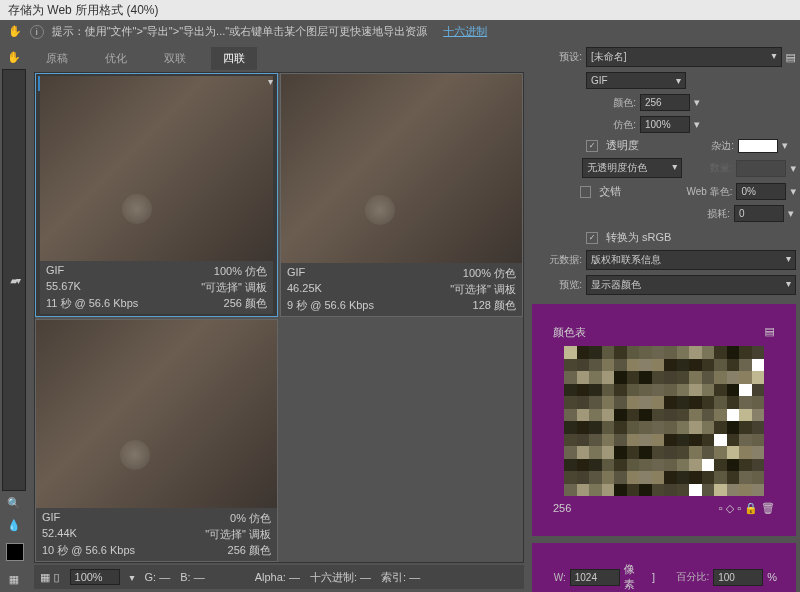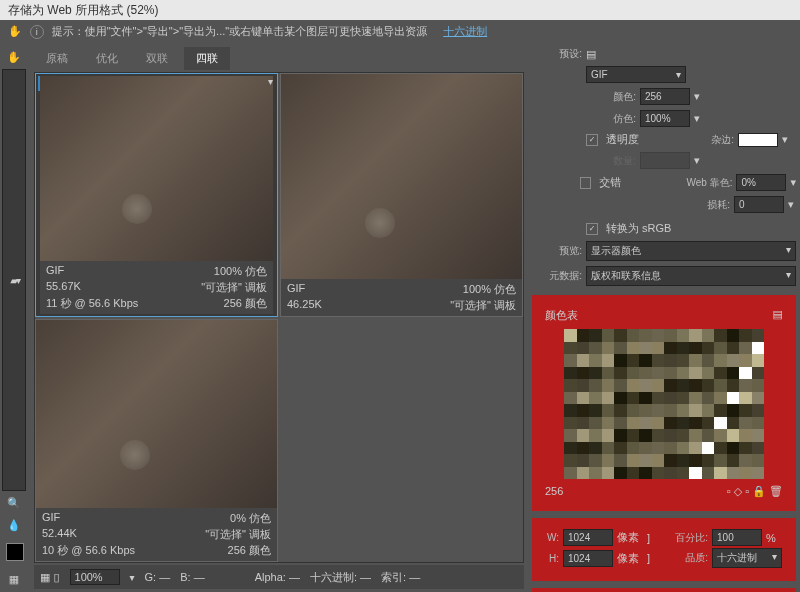--- a/index.html
+++ b/index.html
@@ -7,21 +7,21 @@
 .titlebar{background:#e8e8e8;height:20px;padding:2px 8px;color:#333;font-size:12px}
 .hint{background:#535353;padding:4px 8px;display:flex;align-items:center;gap:8px}
 .hint-icon{width:14px;height:14px;border:1px solid #888;border-radius:50%;display:flex;align-items:center;justify-content:center;font-size:9px}
 .learn{text-decoration:underline;color:#6ab0e0;margin-left:8px}
 .main{display:flex;height:550px}
 .toolbar{width:30px;background:#535353;padding:4px 2px;display:flex;flex-direction:column;gap:2px}
 .tool{width:24px;height:20px;display:flex;align-items:center;justify-content:center;color:#ccc}
 .tool.sel{background:#3a3a3a}
 .swatch{width:18px;height:18px;background:#000;border:1px solid #888;margin:6px auto}
 .center{flex:1;display:flex;flex-direction:column;padding:4px}
-.tabs{display:flex;gap:4px;margin-bottom:2px}
+.tabs{display:flex;gap:13px;margin-bottom:2px}
 .tab{padding:4px 12px;color:#aaa;cursor:pointer}
 .tab.active{background:#454545;color:#fff}
 .grid{display:grid;grid-template-columns:1fr 1fr;grid-template-rows:1fr 1fr;gap:2px;flex:1;border:1px solid #333}
 .cell{background:#454545;display:flex;flex-direction:column;border:1px solid #666;position:relative}
 .cell.sel{border:1px solid #5aa0d0}
 .badge{position:absolute;top:2px;left:2px;background:#3585c5;color:#fff;font-size:9px;padding:1px 3px;display:flex;gap:2px}
 .badge span{background:#5aa0d0;padding:0 2px}
 .thumb{flex:1;background:linear-gradient(135deg,#4a4038 0%,#6b5d50 40%,#3d3530 100%);position:relative}
 .thumb::after{content:"";position:absolute;bottom:20%;left:35%;width:30px;height:30px;background:radial-gradient(circle,rgba(200,200,180,.3),transparent);border-radius:50%}
 .meta{background:#454545;padding:3px 6px;font-size:10px;display:flex;flex-direction:column;gap:1px}
@@ -29,31 +29,31 @@
 .bbar{display:flex;align-items:center;gap:10px;padding:4px 6px;background:#454545;font-size:10px;margin-top:2px}
 .zoom{width:50px;background:#393939;border:1px solid #222;padding:1px 4px;color:#ccc}
 .side{width:272px;padding:4px;display:flex;flex-direction:column;gap:3px;overflow:hidden}
 .srow{display:flex;align-items:center;gap:4px;margin-bottom:2px}
 .lbl{width:50px;text-align:right;color:#bbb;font-size:10px}
 .sel,.inp{background:#393939;border:1px solid #222;padding:2px 4px;color:#ccc;font-size:10px}
 .sel{flex:1;position:relative}
 .sel::after{content:"▾";position:absolute;right:4px}
 .inp{width:50px}
 .chk{width:12px;height:12px;border:1px solid #888;display:inline-flex;align-items:center;justify-content:center;font-size:8px;margin-right:4px}
-.section{background:#b91c1c;padding:11px;margin-top:4px}
+.section{background:#701a75;padding:19px;margin-top:4px}
 .sechead{display:flex;justify-content:space-between;color:#ccc;font-size:10px;padding:2px}
 .palette{width:200px;height:150px;margin:4px auto;background:#333;display:grid;grid-template-columns:repeat(16,1fr);grid-template-rows:repeat(12,1fr);gap:0}
 .pc{width:100%;height:100%}
 .prev{display:flex;gap:6px;padding:4px}
 .colorswatch{width:40px;height:14px;background:#fff;border:1px solid #222}
 </style>
 </head>
 <body>
 
-<div class="titlebar">存储为 Web 所用格式 (52%)</div>
+<div class="titlebar">存储为 Web 所用格式 (40%)</div>
 <div class="hint">
   <span>✋</span>
   <span class="hint-icon">i</span>
   <span>提示：使用"文件"&gt;"导出"&gt;"导出为..."或右键单击某个图层可更快速地导出资源</span>
   <span class="learn">十六进制</span>
 </div>
 <div class="main">
   <div class="toolbar">
     <div class="tool">✋</div>
     <div class="tool sel">▰</div>
@@ -93,20 +93,24 @@
           <div class="thumb"></div>
           <div class="meta">
             <div class="mrow">
               <span>GIF </span>
               <span>100% 仿色</span>
             </div>
             <div class="mrow">
               <span>46.25K</span>
               <span>"可选择" 调板</span>
             </div>
+            <div class="mrow">
+              <span>9 秒 @ 56.6 Kbps</span>
+              <span>128 颜色</span>
+            </div>
           </div>
         </div>
         <div class="cell">
           <div class="badge">01 <span>⊠</span></div>
           <div class="thumb"></div>
           <div class="meta">
             <div class="mrow">
               <span>GIF </span>
               <span>0% 仿色</span>
             </div>
@@ -127,45 +131,46 @@
       <span>G: —</span>
       <span>B: —</span>
       <span style="margin-left:40px">Alpha: —</span>
       <span>十六进制: —</span>
       <span>索引: —</span>
     </div>
   </div>
   <div class="side">
     <div class="srow">
         <span class="lbl">预设:</span>
+        <div class="sel">[未命名]</div>
         <span>▤</span>
       </div>
     <div class="srow">
         <span class="lbl"></span>
         <div class="sel" style="flex:0 0 100px">GIF</div>
       </div>
     <div class="srow"><span class="lbl"></span><span class="lbl">颜色:</span><input class="inp" value="256" style="">▾</div>
     <div class="srow"><span class="lbl"></span><span class="lbl">仿色:</span><input class="inp" value="100%" style="">▾</div>
     <div class="srow"><span class="lbl"></span><span class="chk">✓</span><span style="flex:0 0 74px">透明度</span><span class="lbl">杂边:</span><div class="colorswatch"></div>▾</div>
-    <div class="srow"><span class="lbl"></span><span class="lbl" style="color:#666">数量:</span><input class="inp" style="opacity: 0.4;">▾</div>
+    <div class="srow"><span class="lbl"></span><div class="sel" style="flex:0 0 100px">无透明度仿色</div><span class="lbl" style="color:#666">数量:</span><input class="inp" style="opacity: 0.4;">▾</div>
     <div class="srow"><span class="lbl"></span><span class="chk"></span><span style="flex:0 0 74px">交错</span><span class="lbl" style="width:62px">Web 靠色:</span><input class="inp" value="0%" style="">▾</div>
     <div class="srow"><span class="lbl"></span><span style="flex:0 0 90px"></span><span class="lbl">损耗:</span><input class="inp" value="0" style="">▾</div>
     <div style="height:6px"></div>
     <div class="srow">
         <span class="lbl"></span>
         <span class="chk">✓</span>
         <span>转换为 sRGB</span>
       </div>
     <div class="srow">
+        <span class="lbl">元数据:</span>
+        <div class="sel">版权和联系信息</div>
+      </div>
+    <div class="srow">
         <span class="lbl">预览:</span>
         <div class="sel">显示器颜色</div>
-      </div>
-    <div class="srow">
-        <span class="lbl">元数据:</span>
-        <div class="sel">版权和联系信息</div>
       </div>
     <div class="section">
       <div class="sechead">
           <span>颜色表</span>
           <span>▤</span>
         </div>
       <div class="palette" id="pal">
           <div class="pc" style="background: rgb(192, 184, 144);"></div>
           <div class="pc" style="background: rgb(37, 32, 16);"></div>
           <div class="pc" style="background: rgb(42, 40, 24);"></div>

